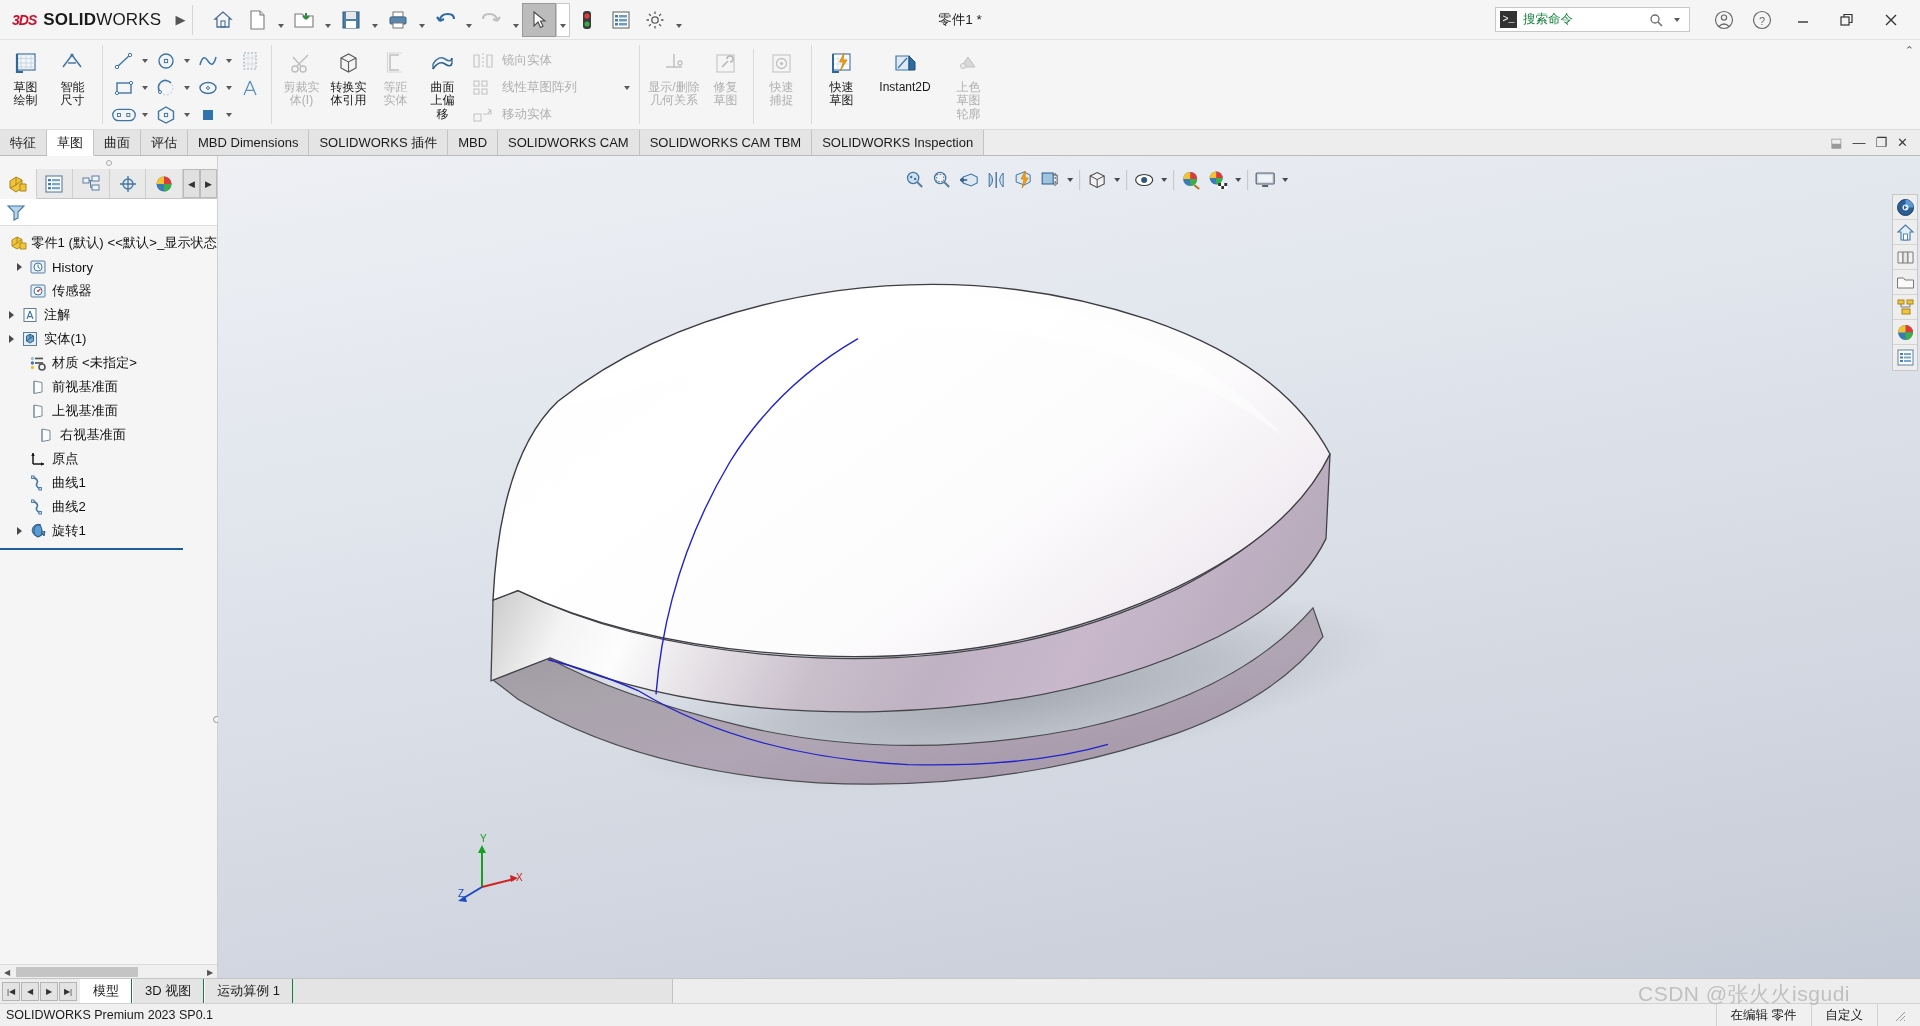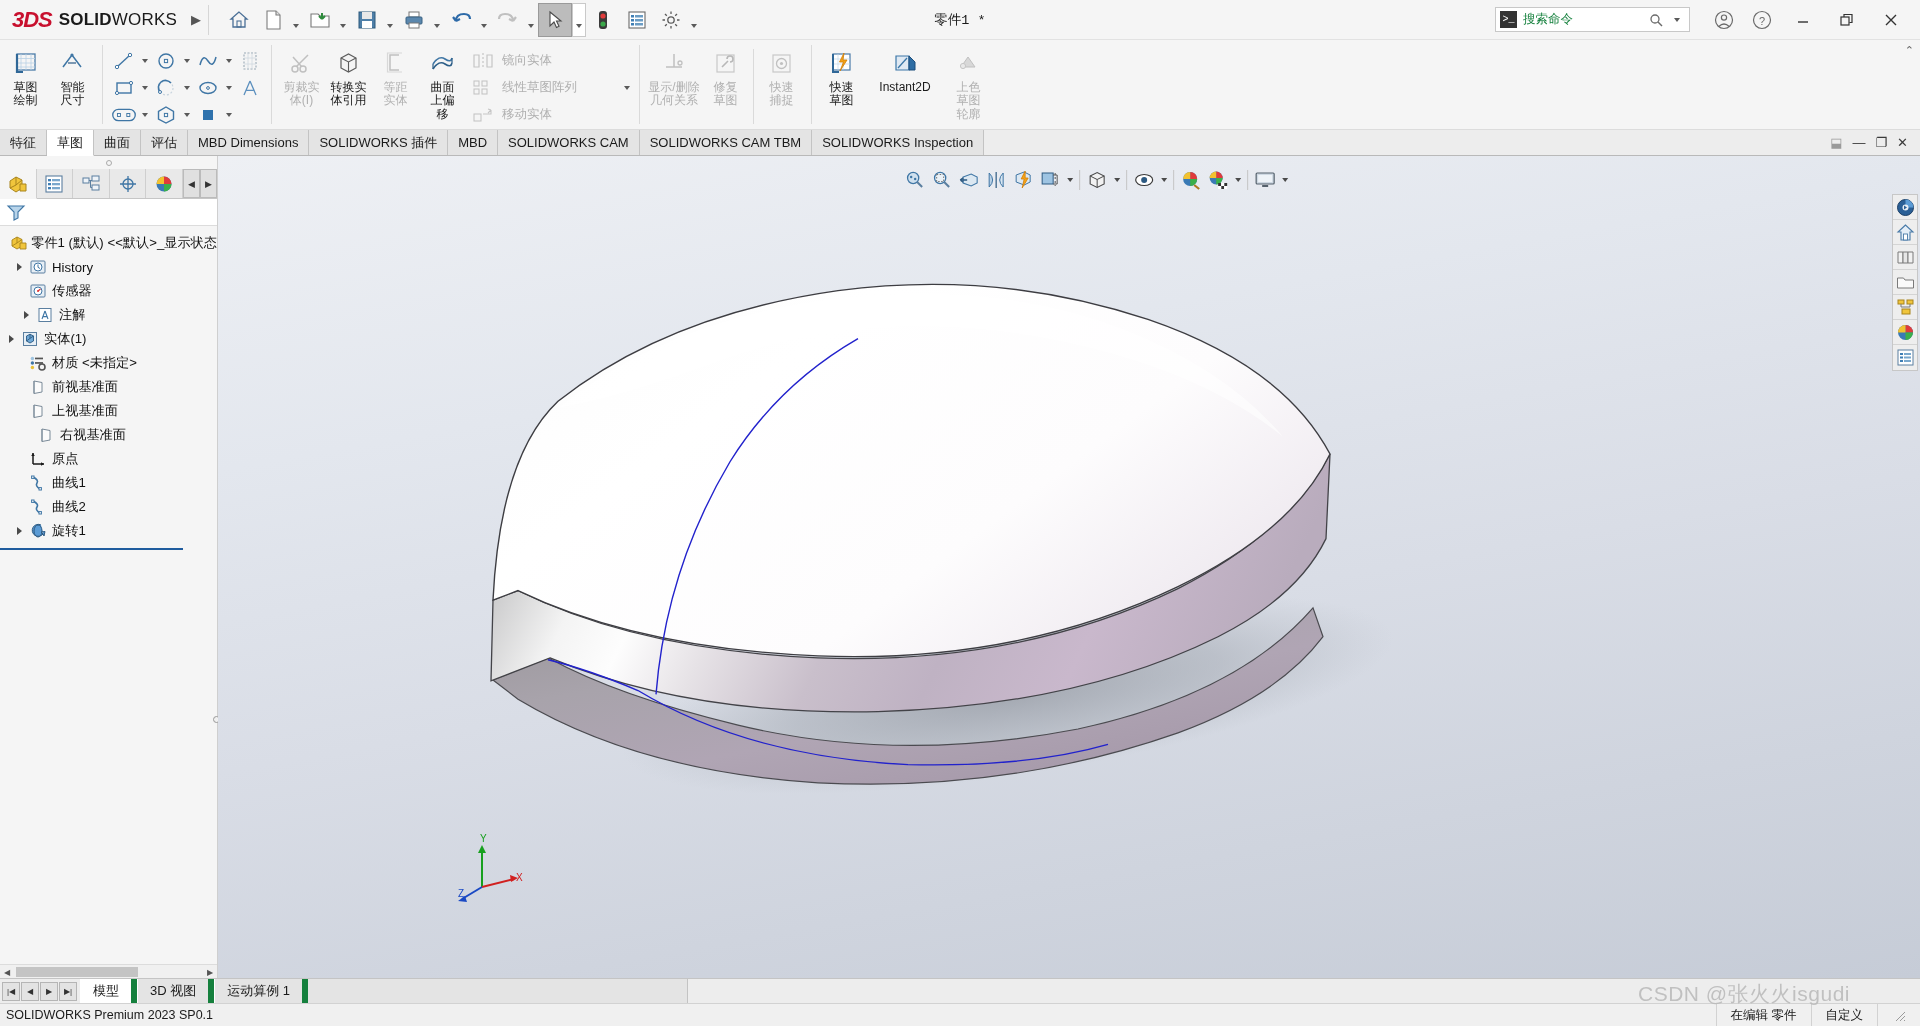--- a/index.html
+++ b/index.html
@@ -13,38 +13,38 @@
   }
   .app { width:1920px; height:1026px; display:flex; flex-direction:column; background:#f5f5f5; }
 
   
   .titlebar {
     height:40px; flex:0 0 40px; background:#f5f5f5;
     display:flex; align-items:center; position:relative;
     border-bottom:1px solid #e2e2e2;
   }
   .logo-wrap { display:flex; align-items:center; padding-left:12px; gap:7px; }
-  .ds-logo { font-size:22px; color:#c8102e; font-weight:bold; font-style:italic; letter-spacing:-1px; line-height:1;}
+  .ds-logo { font-size:14px; color:#c8102e; font-weight:bold; font-style:italic; letter-spacing:-1px; line-height:1;}
   .sw-text { font-size:17px; font-weight:bold; letter-spacing:.2px; color:#1a1a1a;}
   .sw-text .light { font-weight:normal; }
   .logo-arrow { margin-left:14px; color:#555; font-size:13px; }
   .tb-sep { width:1px; height:30px; background:#d6d6d6; margin:0 7px; }
   .tb-icons { display:flex; align-items:center; gap:0px; padding-left:6px;}
   .tbi {
     width:34px; height:34px; display:flex; align-items:center; justify-content:center;
     position:relative; cursor:default;
   }
   .tbi svg { display:block; }
   .tb-caret { width:13px; height:34px; display:flex; align-items:flex-end; justify-content:center; padding-bottom:9px; }
   .tb-caret::after { content:""; border-left:3.5px solid transparent; border-right:3.5px solid transparent; border-top:4px solid #5a5a5a; }
   .tbi.selected { background:#bcbcbc; border:1px solid #9a9a9a; }
   .tbi.boxed { border:1px solid #c9c9c9; background:#fff; }
   .title-center {
     position:absolute; left:0; right:0; text-align:center;
-    font-size:13.5px; color:#1a1a1a; pointer-events:none;font-family:Liberation Mono, monospace;
+    font-size:13.5px; color:#1a1a1a; pointer-events:none;
   }
   .tb-right { margin-left:auto; display:flex; align-items:center; padding-right:8px; gap:2px;}
   .searchbox {
     width:195px; height:25px; border:1px solid #c8c8c8; background:#fff;
     display:flex; align-items:center; gap:6px; padding:0 4px; margin-right:14px;
   }
   .search-term-icon {
     width:17px;height:17px;background:#333;color:#fff;font-size:10px;
     display:flex;align-items:center;justify-content:center; font-family:"Liberation Mono", monospace;
   }
@@ -131,21 +131,21 @@
   .model-wrap { position:absolute; left:0; top:0; width:100%; height:100%; }
   .triad { position:absolute; left:238px; bottom:72px; }
   .rightbar { position:absolute; right:2px; top:38px; width:26px; display:flex; flex-direction:column; border:1px solid #c7c7c7; background:#eee;}
   .rbi { height:25px; display:flex;align-items:center;justify-content:center; border-bottom:1px solid #d4d4d4;}
   .rbi:last-child{border-bottom:none;}
 
   
   .docbar { height:25px; flex:0 0 25px; display:flex; align-items:stretch; background:#ededed; border-top:1px solid #c4c4c4;}
   .navbtns { display:flex; align-items:center; padding:0 2px;}
   .navb { width:18px;height:19px;border:1px solid #b5b5b5;background:#e3e3e3;display:flex;align-items:center;justify-content:center;font-size:8px;color:#333;margin-right:1px;}
-  .dtab { padding:0 12px; display:flex;align-items:center; font-size:13px; border-right:6px solid #15803d; border-left:1px solid #fff; background:#e4e4e4;}
+  .dtab { padding:0 12px; display:flex;align-items:center; font-size:13px; border-right:1px solid #15803d; border-left:1px solid #fff; background:#e4e4e4;}
   .dtab.active { background:#fff;}
   .dtab-rest{flex:0 0 380px;border-right:1px solid #c3c3c3;background:#e4e4e4;}
   .statusbar {
     height:23px; flex:0 0 23px; display:flex; align-items:center; background:#f0f0f0;
     border-top:1px solid #d2d2d2; font-size:12.5px; color:#1a1a1a; padding-left:6px; position:relative;
   }
   .sb-right { margin-left:auto; display:flex; align-items:center; }
   .sb-cell { padding:0 14px; border-left:1px solid #d2d2d2; height:23px; display:flex;align-items:center;}
   .watermark {
     position:absolute; right:70px; bottom:18px; font-size:21px; color:#b9b9b9;
@@ -707,21 +707,21 @@
               <svg width="18" height="18" viewBox="0 0 18 18">
                 <rect x="2" y="3" width="14" height="12" rx="1" fill="#e6eef5" stroke="#5b7fa0" stroke-width="1"></rect>
                 <circle cx="9" cy="9" r="4" fill="#fff" stroke="#3f76a5" stroke-width="1"></circle>
                 <path d="M9 9 l2.5 -2" stroke="#d33" stroke-width="1.2"></path>
                 <circle cx="9" cy="9" r="1" fill="#d33"></circle>
               </svg>
             </span>
           <span class="tlbl">传感器</span>
         </div>
 
-        <div class="trow" style="padding-left:19px">
+        <div class="trow" style="padding-left:4px">
           <span class="texp has"></span>
           <span class="tico">
               <svg width="18" height="18" viewBox="0 0 18 18">
                 <rect x="3" y="2.5" width="12" height="13" fill="#fff" stroke="#5b7fa0" stroke-width="1"></rect>
                 <path d="M9 5 L6 13 M9 5 L12 13 M7.2 10.6 h3.6" fill="none" stroke="#3f76a5" stroke-width="1.1"></path>
               </svg>
             </span>
           <span class="tlbl">注解</span>
         </div>
 

